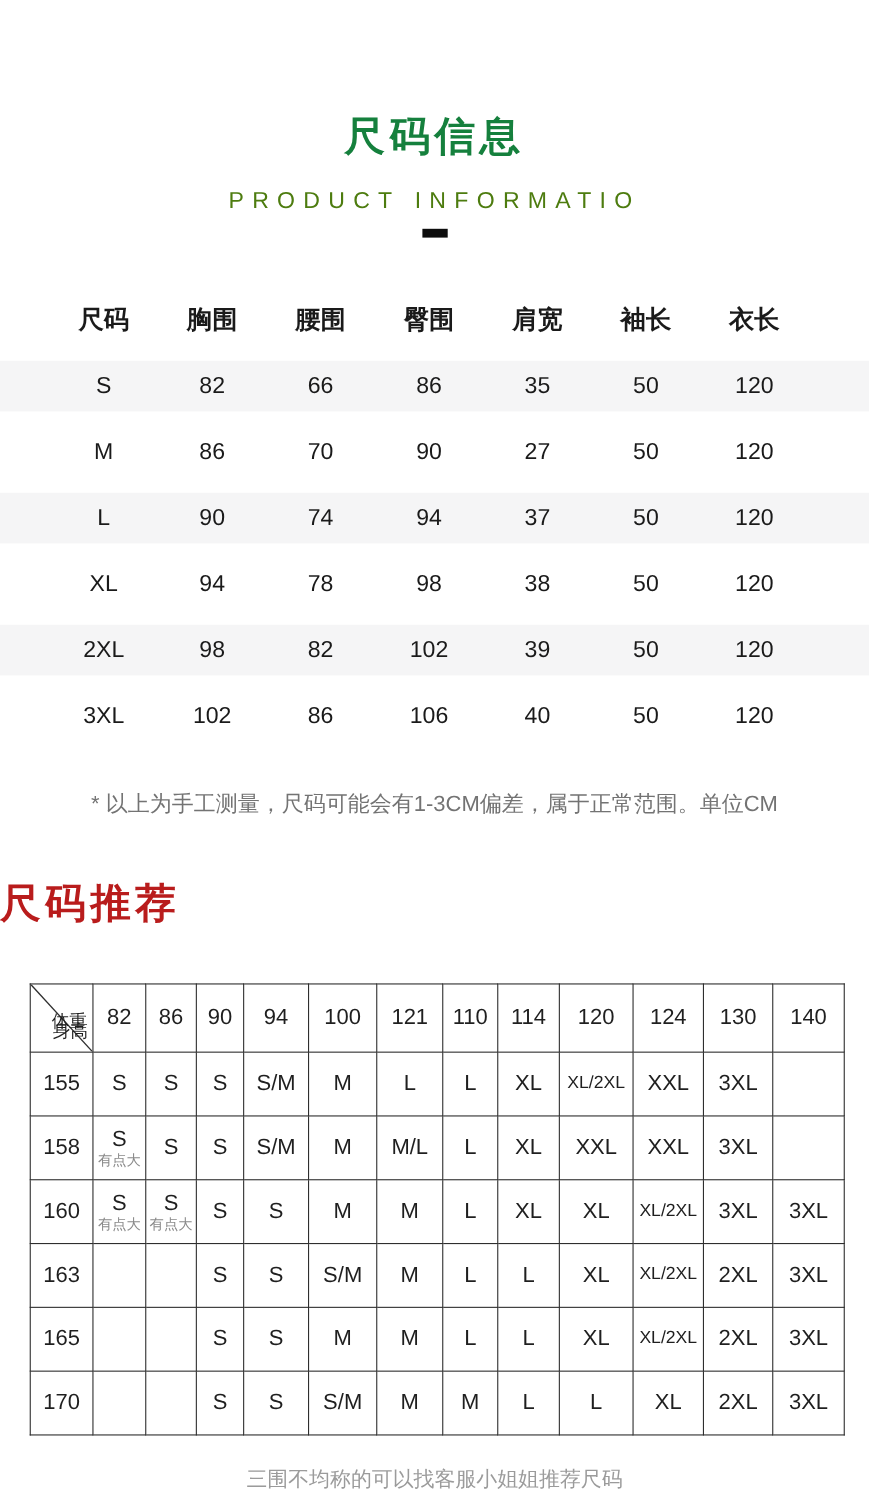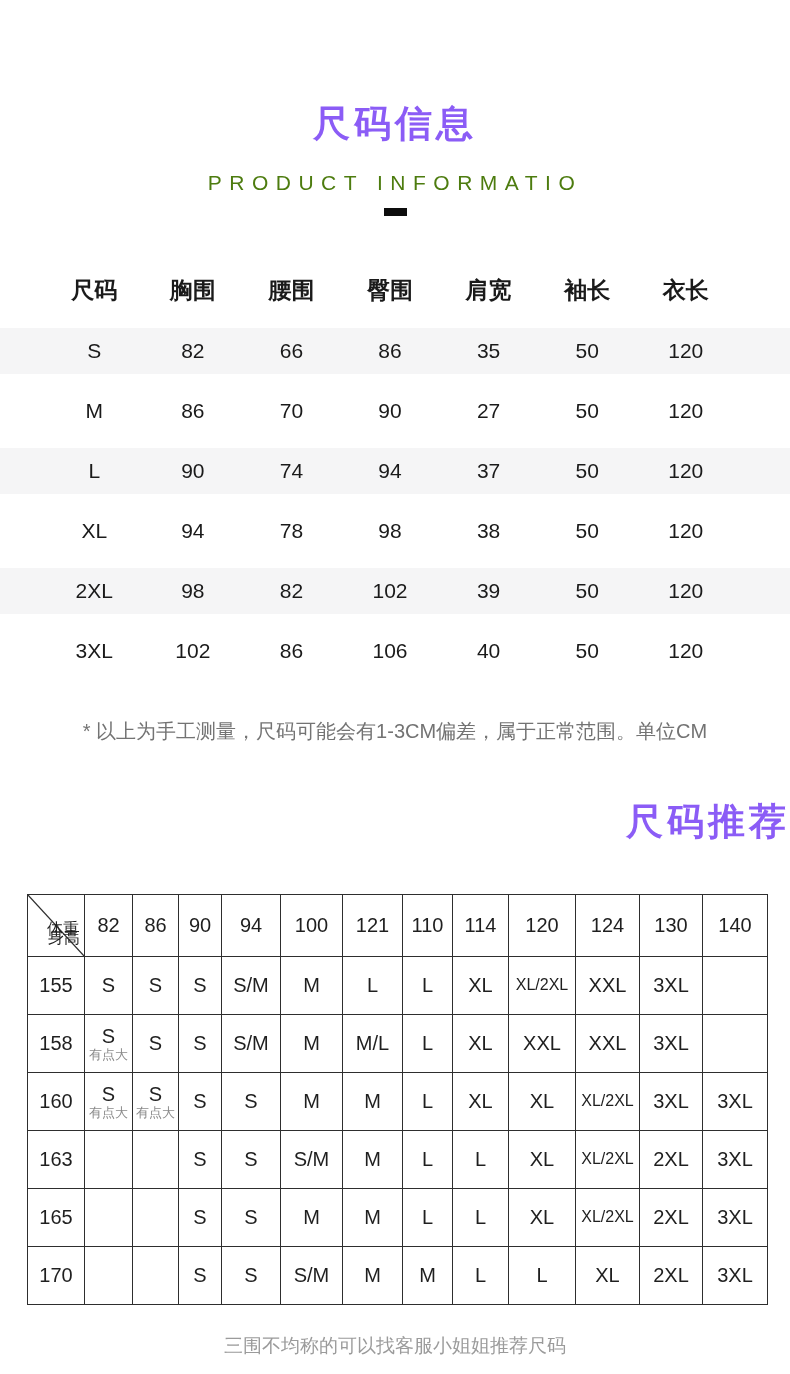--- a/index.html
+++ b/index.html
@@ -2,37 +2,37 @@
 <html><head>
 <meta charset="utf-8">
 <style>
   html,body{margin:0;padding:0;}
   body{
     width:790px;height:1374px;overflow:hidden;background:#ffffff;
     font-family:"Liberation Sans","DejaVu Sans",sans-serif;color:#1a1a1a;
   }
   
   .s1-title{padding-top:78px;text-align:center;font-size:37px;font-weight:700;
-    letter-spacing:4px;line-height:42px;color:#8b5cf6;}
+    letter-spacing:4px;line-height:42px;color:#15803d;}
   .s1-sub{text-align:center;font-size:21px;letter-spacing:7.5px;color:#4d7c0f;
     margin-top:11px;line-height:26px;white-space:nowrap;}
   .s1-dash{width:23px;height:8px;background:#0d0d0d;margin:12px auto 0;}
   .t1{margin-top:45px;}
   .t1-head,.t1-row{height:60px;display:flex;align-items:center;
     padding:0 55px 0 45px;}
   .t1-head{font-weight:700;font-size:23px;}
   .t1-row{font-size:21px;}
   .t1-head span,.t1-row span{flex:1;text-align:center;}
   .striped{background-image:linear-gradient(#f5f5f6,#f5f5f6);
     background-size:100% 46px;background-position:0 7px;background-repeat:no-repeat;}
   .s1-note{margin-top:35px;text-align:center;font-size:20px;color:#737373;
     line-height:30px;}
   
-  .s2-title{margin-top:55px;text-align:right;font-size:37px;font-weight:700;
-    letter-spacing:4px;line-height:42px;color:#8b5cf6;}
+  .s2-title{margin-top:55px;text-align:left;font-size:37px;font-weight:700;
+    letter-spacing:4px;line-height:42px;color:#b91c1c;}
   table.t2{margin:51px 0 0 27px;width:739px;border-collapse:collapse;
     table-layout:fixed;}
   table.t2 td{border:1px solid #2e2e2e;text-align:center;vertical-align:middle;
     padding:0;font-size:20px;color:#1f1f1f;}
   table.t2 tr{height:58px;}
   table.t2 tr.t2-head{height:62px;}
   .t2-head td{font-size:21px;}
   .t2-rowhead{font-size:21px;}
   .corner{position:relative;}
   .corner svg{position:absolute;left:0;top:0;width:100%;height:100%;display:block;}

